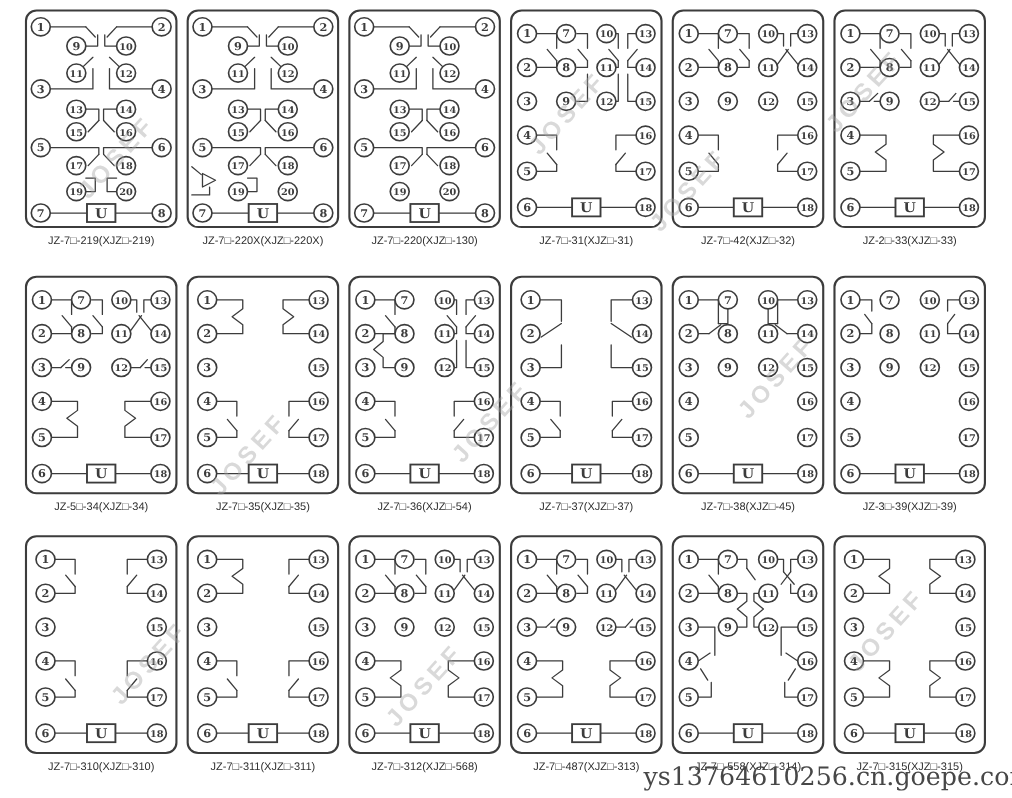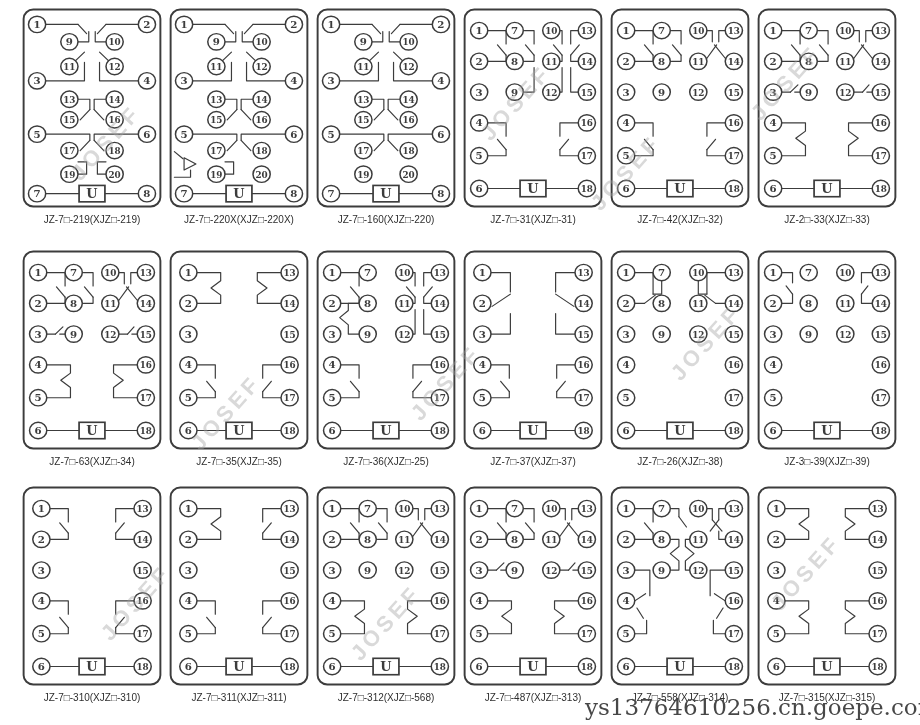--- a/index.html
+++ b/index.html
@@ -356,21 +356,21 @@
         </g>
         <g>
           <circle cx="14" cy="181" r="8" fill="#ffffff" stroke="#3c3c3c" stroke-width="1.4"></circle>
           <text x="14" y="184.4" text-anchor="middle" font-size="9.5" font-weight="bold" font-family="&quot;DejaVu Serif&quot;,serif" fill="#3c3c3c">7</text>
         </g>
         <g>
           <circle cx="116" cy="181" r="8" fill="#ffffff" stroke="#3c3c3c" stroke-width="1.4"></circle>
           <text x="116" y="184.4" text-anchor="middle" font-size="9.5" font-weight="bold" font-family="&quot;DejaVu Serif&quot;,serif" fill="#3c3c3c">8</text>
         </g>
       </svg>
-      <div class="caption">JZ-7□-160(XJZ□-220)</div>
+      <div class="caption">JZ-7□-220(XJZ□-130)</div>
     </div>
     <div class="panel">
       <svg viewBox="0 0 130 195" preserveAspectRatio="none" class="diag">
         <rect x="1.5" y="1.5" width="127" height="192" rx="9" ry="9" fill="none" stroke="#3c3c3c" stroke-width="1.8"></rect>
         <polyline points="23,22 40,22 40,35" fill="none" stroke="#3c3c3c" stroke-width="1.1" stroke-linecap="round" stroke-linejoin="round"></polyline>
         <polyline points="23,52 40,52 40,46" fill="none" stroke="#3c3c3c" stroke-width="1.1" stroke-linecap="round" stroke-linejoin="round"></polyline>
         <polyline points="40,46 32,36" fill="none" stroke="#3c3c3c" stroke-width="1.1" stroke-linecap="round" stroke-linejoin="round"></polyline>
         <polyline points="57,22 66,22 66,35" fill="none" stroke="#3c3c3c" stroke-width="1.1" stroke-linecap="round" stroke-linejoin="round"></polyline>
         <polyline points="57,52 66,52 66,46" fill="none" stroke="#3c3c3c" stroke-width="1.1" stroke-linecap="round" stroke-linejoin="round"></polyline>
         <polyline points="66,46 58,36" fill="none" stroke="#3c3c3c" stroke-width="1.1" stroke-linecap="round" stroke-linejoin="round"></polyline>
@@ -767,21 +767,21 @@
         </g>
         <g>
           <circle cx="15" cy="176" r="8" fill="#ffffff" stroke="#3c3c3c" stroke-width="1.4"></circle>
           <text x="15" y="179.4" text-anchor="middle" font-size="9.5" font-weight="bold" font-family="&quot;DejaVu Serif&quot;,serif" fill="#3c3c3c">6</text>
         </g>
         <g>
           <circle cx="115" cy="176" r="8" fill="#ffffff" stroke="#3c3c3c" stroke-width="1.4"></circle>
           <text x="115" y="179.4" text-anchor="middle" font-size="8.2" font-weight="bold" font-family="&quot;DejaVu Serif&quot;,serif" fill="#3c3c3c">18</text>
         </g>
       </svg>
-      <div class="caption">JZ-7□-63(XJZ□-34)</div>
+      <div class="caption">JZ-5□-34(XJZ□-34)</div>
     </div>
     <div class="panel">
       <svg viewBox="0 0 130 195" preserveAspectRatio="none" class="diag">
         <rect x="1.5" y="1.5" width="127" height="192" rx="9" ry="9" fill="none" stroke="#3c3c3c" stroke-width="1.8"></rect>
         <polyline points="26,22 48,22 48,30 39,37 48,44 48,52 26,52" fill="none" stroke="#3c3c3c" stroke-width="1.1" stroke-linecap="round" stroke-linejoin="round"></polyline>
         <polyline points="104,22 82,22 82,30 91,37 82,44 82,52 104,52" fill="none" stroke="#3c3c3c" stroke-width="1.1" stroke-linecap="round" stroke-linejoin="round"></polyline>
         <polyline points="26,112 43,112 43,125" fill="none" stroke="#3c3c3c" stroke-width="1.1" stroke-linecap="round" stroke-linejoin="round"></polyline>
         <polyline points="26,144 43,144 43,138" fill="none" stroke="#3c3c3c" stroke-width="1.1" stroke-linecap="round" stroke-linejoin="round"></polyline>
         <polyline points="43,138 35,128" fill="none" stroke="#3c3c3c" stroke-width="1.1" stroke-linecap="round" stroke-linejoin="round"></polyline>
         <polyline points="104,112 87,112 87,125" fill="none" stroke="#3c3c3c" stroke-width="1.1" stroke-linecap="round" stroke-linejoin="round"></polyline>
@@ -937,21 +937,21 @@
         </g>
         <g>
           <circle cx="15" cy="176" r="8" fill="#ffffff" stroke="#3c3c3c" stroke-width="1.4"></circle>
           <text x="15" y="179.4" text-anchor="middle" font-size="9.5" font-weight="bold" font-family="&quot;DejaVu Serif&quot;,serif" fill="#3c3c3c">6</text>
         </g>
         <g>
           <circle cx="115" cy="176" r="8" fill="#ffffff" stroke="#3c3c3c" stroke-width="1.4"></circle>
           <text x="115" y="179.4" text-anchor="middle" font-size="8.2" font-weight="bold" font-family="&quot;DejaVu Serif&quot;,serif" fill="#3c3c3c">18</text>
         </g>
       </svg>
-      <div class="caption">JZ-7□-36(XJZ□-25)</div>
+      <div class="caption">JZ-7□-36(XJZ□-54)</div>
     </div>
     <div class="panel">
       <svg viewBox="0 0 130 195" preserveAspectRatio="none" class="diag">
         <rect x="1.5" y="1.5" width="127" height="192" rx="9" ry="9" fill="none" stroke="#3c3c3c" stroke-width="1.8"></rect>
         <polyline points="26,22 44,22 44,41" fill="none" stroke="#3c3c3c" stroke-width="1.1" stroke-linecap="round" stroke-linejoin="round"></polyline>
         <polyline points="27,55 44,43" fill="none" stroke="#3c3c3c" stroke-width="1.1" stroke-linecap="round" stroke-linejoin="round"></polyline>
         <polyline points="26,82 44,82 44,62" fill="none" stroke="#3c3c3c" stroke-width="1.1" stroke-linecap="round" stroke-linejoin="round"></polyline>
         <polyline points="104,22 86,22 86,41" fill="none" stroke="#3c3c3c" stroke-width="1.1" stroke-linecap="round" stroke-linejoin="round"></polyline>
         <polyline points="103,55 86,43" fill="none" stroke="#3c3c3c" stroke-width="1.1" stroke-linecap="round" stroke-linejoin="round"></polyline>
         <polyline points="104,82 86,82 86,62" fill="none" stroke="#3c3c3c" stroke-width="1.1" stroke-linecap="round" stroke-linejoin="round"></polyline>
@@ -1101,21 +1101,21 @@
         </g>
         <g>
           <circle cx="15" cy="176" r="8" fill="#ffffff" stroke="#3c3c3c" stroke-width="1.4"></circle>
           <text x="15" y="179.4" text-anchor="middle" font-size="9.5" font-weight="bold" font-family="&quot;DejaVu Serif&quot;,serif" fill="#3c3c3c">6</text>
         </g>
         <g>
           <circle cx="115" cy="176" r="8" fill="#ffffff" stroke="#3c3c3c" stroke-width="1.4"></circle>
           <text x="115" y="179.4" text-anchor="middle" font-size="8.2" font-weight="bold" font-family="&quot;DejaVu Serif&quot;,serif" fill="#3c3c3c">18</text>
         </g>
       </svg>
-      <div class="caption">JZ-7□-26(XJZ□-38)</div>
+      <div class="caption">JZ-7□-38(XJZ□-45)</div>
     </div>
     <div class="panel">
       <svg viewBox="0 0 130 195" preserveAspectRatio="none" class="diag">
         <rect x="1.5" y="1.5" width="127" height="192" rx="9" ry="9" fill="none" stroke="#3c3c3c" stroke-width="1.8"></rect>
         <polyline points="23,22 33,22 33,32" fill="none" stroke="#3c3c3c" stroke-width="1.1" stroke-linecap="round" stroke-linejoin="round"></polyline>
         <polyline points="23,52 33,52 33,43" fill="none" stroke="#3c3c3c" stroke-width="1.1" stroke-linecap="round" stroke-linejoin="round"></polyline>
         <polyline points="33,43 27,35" fill="none" stroke="#3c3c3c" stroke-width="1.1" stroke-linecap="round" stroke-linejoin="round"></polyline>
         <polyline points="107,22 97,22 97,32" fill="none" stroke="#3c3c3c" stroke-width="1.1" stroke-linecap="round" stroke-linejoin="round"></polyline>
         <polyline points="107,52 97,52 97,43" fill="none" stroke="#3c3c3c" stroke-width="1.1" stroke-linecap="round" stroke-linejoin="round"></polyline>
         <polyline points="97,43 103,35" fill="none" stroke="#3c3c3c" stroke-width="1.1" stroke-linecap="round" stroke-linejoin="round"></polyline>

